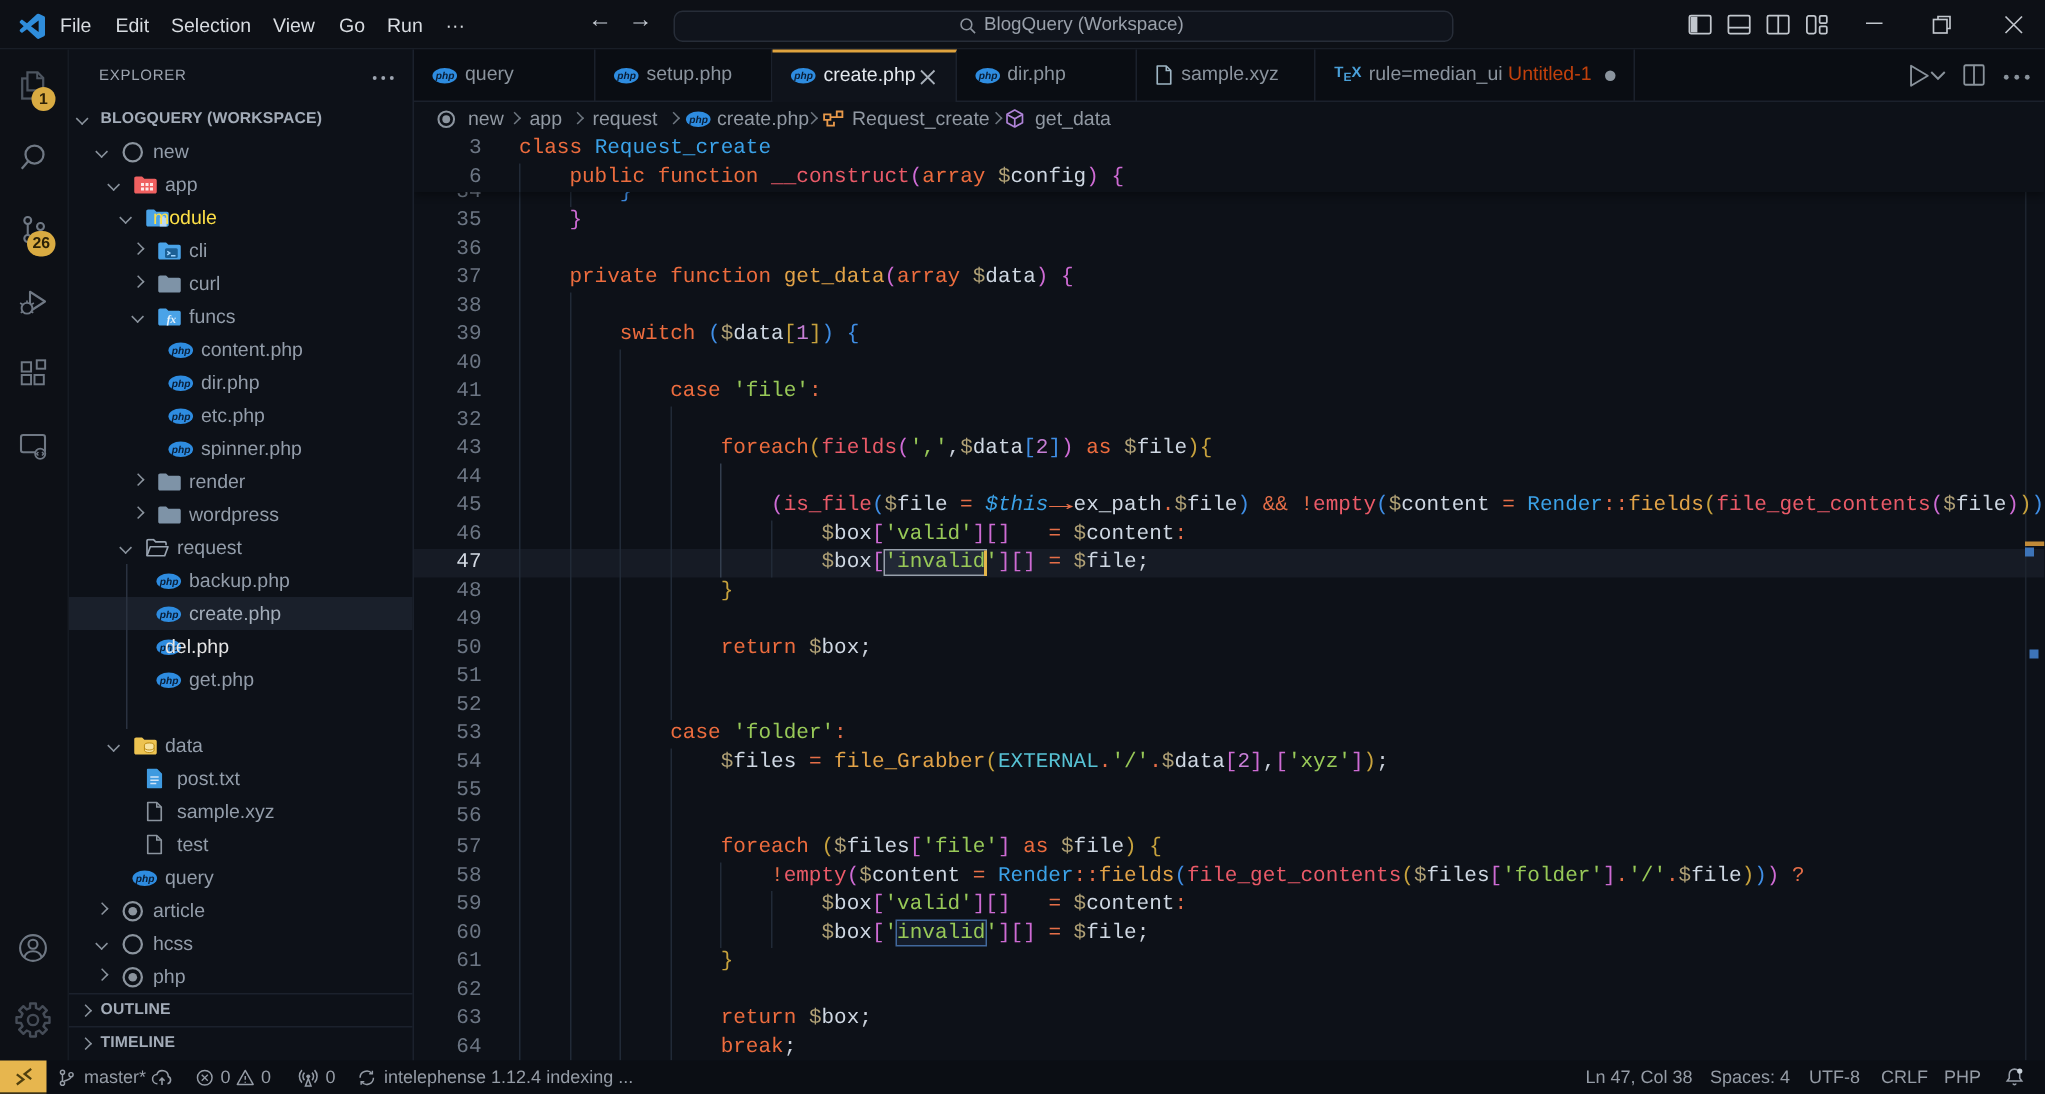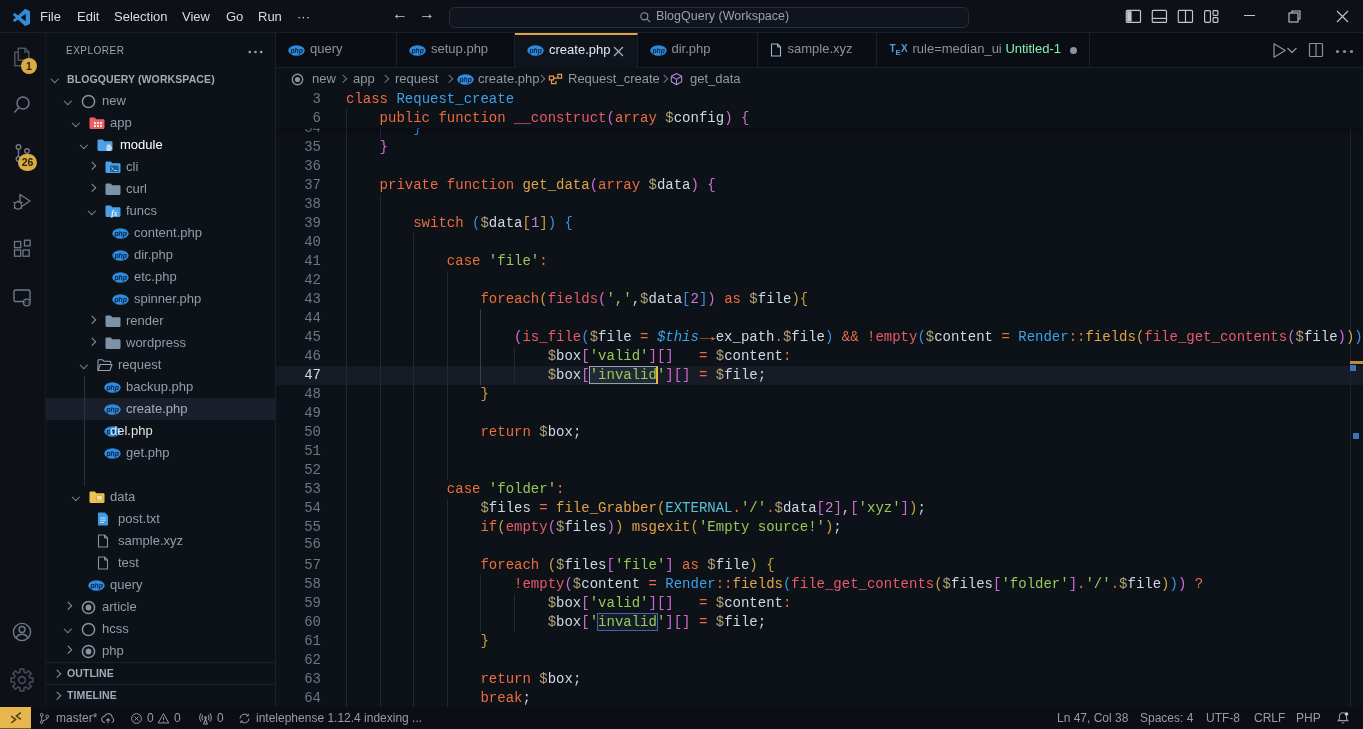--- a/index.html
+++ b/index.html
@@ -162,21 +162,21 @@
         </g>
       </svg>
       <span style="position:absolute;left:64px;color:#939daa">app</span>
     </div>
     <div class="row" style="top:101px">
       <div class="chvD" style="left:35px;top:8px"></div>
       <svg class="abs" style="left:51px;top:4.5px" width="16" height="13" viewBox="0 0 16 13">
         <path d="M.5 1.8c0-.7.5-1.2 1.2-1.2h4l1.6 1.6h7c.7 0 1.2.5 1.2 1.2v7.4c0 .7-.5 1.2-1.2 1.2H1.7c-.7 0-1.2-.5-1.2-1.2z" fill="#4aa3e8"></path>
         <path d="M9.5 6.2h1.3v-1h2v1h1.3v1.9h1v2h-1v1.9h-4.6z" fill="#bcd9f2"></path>
       </svg>
-      <span style="position:absolute;left:74px;color:#ffffff">module</span>
+      <span style="position:absolute;left:56px;color:#fde047">module</span>
     </div>
     <div class="row" style="top:123px">
       <div class="chvR" style="left:43px;top:7px"></div>
       <svg class="abs" style="left:59px;top:4.5px" width="16" height="13" viewBox="0 0 16 13">
         <path d="M.5 1.8c0-.7.5-1.2 1.2-1.2h4l1.6 1.6h7c.7 0 1.2.5 1.2 1.2v7.4c0 .7-.5 1.2-1.2 1.2H1.7c-.7 0-1.2-.5-1.2-1.2z" fill="#4aa3e8"></path>
         <rect x="5" y="4.5" width="8.5" height="6.5" rx="1" fill="#1c5f94"></rect>
         <path d="M6.5 6.5l1.7 1.2-1.7 1.2" stroke="#9fd4ff" stroke-width="1" fill="none"></path>
         <path d="M9 9.5h3" stroke="#9fd4ff" stroke-width="1"></path>
       </svg>
       <span style="position:absolute;left:80px;color:#939daa">cli</span>
@@ -383,21 +383,21 @@
     </div>
     <div class="tab" style="left:481.5px;width:119px;">
       <svg class="abs" style="left:12px;top:10px" width="12" height="14" viewBox="0 0 12 14">
         <path d="M1.5 1h6l3 3v9H1.5z" fill="none" stroke="#9fb6c5" stroke-width="1.1" stroke-linejoin="round"></path>
         <path d="M7.5 1v3h3" fill="none" stroke="#9fb6c5" stroke-width="1"></path>
       </svg>
       <div class="lbl" style="left:30px;color:#8b949e;">sample.xyz</div>
     </div>
     <div class="tab" style="left:600.5px;width:213px;">
       <div class="abs" style="left:13px;top:10px;font-size:10px;color:#4a9fd8;font-weight:bold">T<span style="font-size:8px;vertical-align:-3px">E</span>X</div>
-      <div class="lbl" style="left:36px;color:#8b949e">rule=median_ui <span style="color:#86efac">Untitled-1</span></div>
+      <div class="lbl" style="left:36px;color:#8b949e">rule=median_ui <span style="color:#c2410c">Untitled-1</span></div>
       <div class="abs" style="left:193px;top:14px;width:7px;height:7px;border-radius:50%;background:#8b949e"></div>
     </div>
     <svg class="abs" style="left:993px;top:8px" width="19" height="19" viewBox="0 0 17 17">
       <path d="M4.5 2.5L14.5 8.5 4.5 14.5z" fill="none" stroke="#89929b" stroke-width="1.1" stroke-linejoin="round"></path>
     </svg>
     <svg class="abs" style="left:1010px;top:13px" width="12" height="9" viewBox="0 0 12 9">
       <path d="M1.5 2l4.5 4.5L10.5 2" fill="none" stroke="#89929b" stroke-width="1.3"></path>
     </svg>
     <svg class="abs" style="left:1032px;top:9px" width="16" height="16" viewBox="0 0 16 16">
       <rect x="1.5" y="1.5" width="13" height="13" rx="1" fill="none" stroke="#89929b" stroke-width="1.2"></rect>
@@ -466,39 +466,38 @@
 <div class="cl" style="top:237.5px">                    <i class="b2">(</i><i class="r">is_file</i><i class="b3">(</i><i class="sg">$</i><i class="v">file</i> <i class="o">=</i> <i class="ti">$this</i><i class="ar">→</i><i class="v">ex_path</i><i class="o">.</i><i class="sg">$</i><i class="v">file</i><i class="b3">)</i> <i class="o">&amp;&amp;</i> <i class="o">!</i><i class="r">empty</i><i class="b3">(</i><i class="sg">$</i><i class="v">content</i> <i class="o">=</i> <i class="c">Render</i><i class="o">::</i><i class="y">fields</i><i class="b1">(</i><i class="r">file_get_contents</i><i class="b2">(</i><i class="sg">$</i><i class="v">file</i><i class="b2">)</i><i class="b1">)</i><i class="b3">)</i></div>
 <div class="cl" style="top:256.5px">                        <i class="sg">$</i><i class="v">box</i><i class="b2">[</i><i class="g">'valid'</i><i class="b2">]</i><i class="b2">[]</i>   <i class="o">=</i> <i class="sg">$</i><i class="v">content</i><i class="o">:</i></div>
 <div class="cl" style="top:275.5px">                        <i class="sg">$</i><i class="v">box</i><i class="b2">[</i><i class="H7"><i class="g">'invalid</i></i><i class="g">'</i><i class="b2">]</i><i class="b2">[]</i> <i class="o">=</i> <i class="sg">$</i><i class="v">file</i><i class="p">;</i></div>
 <div class="cl" style="top:294.5px">                <i class="b1">}</i></div>
 <div class="cl" style="top:313.5px"></div>
 <div class="cl" style="top:332.5px">                <i class="k">return</i> <i class="sg">$</i><i class="v">box</i><i class="p">;</i></div>
 <div class="cl" style="top:351.5px"></div>
 <div class="cl" style="top:370.5px"></div>
 <div class="cl" style="top:389.5px">            <i class="k">case</i> <i class="g">'folder'</i><i class="o">:</i></div>
 <div class="cl" style="top:408.5px">                <i class="sg">$</i><i class="v">files</i> <i class="o">=</i> <i class="y">file_Grabber</i><i class="b1">(</i><i class="C">EXTERNAL</i><i class="o">.</i><i class="g">'/'</i><i class="o">.</i><i class="sg">$</i><i class="v">data</i><i class="b2">[</i><i class="n">2</i><i class="b2">]</i><i class="p">,</i><i class="b2">[</i><i class="g">'xyz'</i><i class="b2">]</i><i class="b1">)</i><i class="p">;</i></div>
-<div class="cl" style="top:427.5px">                <i class="k">if</i><i class="b1">(</i><i class="r">empty</i><i class="b2">(</i><i class="sg">$</i><i class="v">files</i><i class="b2">)</i><i class="b1">)</i> <i class="y">msgexit</i><i class="b1">(</i><i class="g">'Empty source!'</i><i class="b1">)</i><i class="p">;</i></div>
 <div class="cl" style="top:446.5px"></div>
 <div class="cl" style="top:465.5px">                <i class="k">foreach</i> <i class="b1">(</i><i class="sg">$</i><i class="v">files</i><i class="b2">[</i><i class="g">'file'</i><i class="b2">]</i> <i class="k">as</i> <i class="sg">$</i><i class="v">file</i><i class="b1">)</i> <i class="b1">{</i></div>
 <div class="cl" style="top:484.5px">                    <i class="o">!</i><i class="r">empty</i><i class="b2">(</i><i class="sg">$</i><i class="v">content</i> <i class="o">=</i> <i class="c">Render</i><i class="o">::</i><i class="y">fields</i><i class="b3">(</i><i class="r">file_get_contents</i><i class="b1">(</i><i class="sg">$</i><i class="v">files</i><i class="b2">[</i><i class="g">'folder'</i><i class="b2">]</i><i class="o">.</i><i class="g">'/'</i><i class="o">.</i><i class="sg">$</i><i class="v">file</i><i class="b1">)</i><i class="b3">)</i><i class="b2">)</i> <i class="o">?</i></div>
 <div class="cl" style="top:503.5px">                        <i class="sg">$</i><i class="v">box</i><i class="b2">[</i><i class="g">'valid'</i><i class="b2">]</i><i class="b2">[]</i>   <i class="o">=</i> <i class="sg">$</i><i class="v">content</i><i class="o">:</i></div>
 <div class="cl" style="top:522.5px">                        <i class="sg">$</i><i class="v">box</i><i class="b2">[</i><i class="g">'</i><i class="H6"><i class="g">invalid</i></i><i class="g">'</i><i class="b2">]</i><i class="b2">[]</i> <i class="o">=</i> <i class="sg">$</i><i class="v">file</i><i class="p">;</i></div>
 <div class="cl" style="top:541.5px">                <i class="b1">}</i></div>
 <div class="cl" style="top:560.5px"></div>
 <div class="cl" style="top:579.5px">                <i class="k">return</i> <i class="sg">$</i><i class="v">box</i><i class="p">;</i></div>
 <div class="cl" style="top:598.5px">                <i class="k">break</i><i class="p">;</i></div>
     <div class="ln" style="top:28.5px">34</div>
 <div class="ln" style="top:47.5px">35</div>
 <div class="ln" style="top:66.5px">36</div>
 <div class="ln" style="top:85.5px">37</div>
 <div class="ln" style="top:104.5px">38</div>
 <div class="ln" style="top:123.5px">39</div>
 <div class="ln" style="top:142.5px">40</div>
 <div class="ln" style="top:161.5px">41</div>
-<div class="ln" style="top:180.5px">42</div>
+<div class="ln" style="top:180.5px">32</div>
 <div class="ln" style="top:199.5px">43</div>
 <div class="ln" style="top:218.5px">44</div>
 <div class="ln" style="top:237.5px">45</div>
 <div class="ln" style="top:256.5px">46</div>
 <div class="ln cur" style="top:275.5px">47</div>
 <div class="ln" style="top:294.5px">48</div>
 <div class="ln" style="top:313.5px">49</div>
 <div class="ln" style="top:332.5px">50</div>
 <div class="ln" style="top:351.5px">51</div>
 <div class="ln" style="top:370.5px">52</div>

